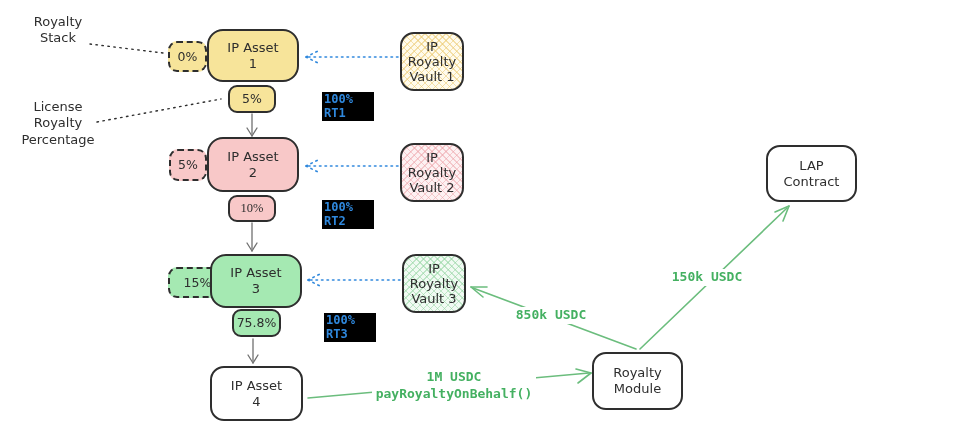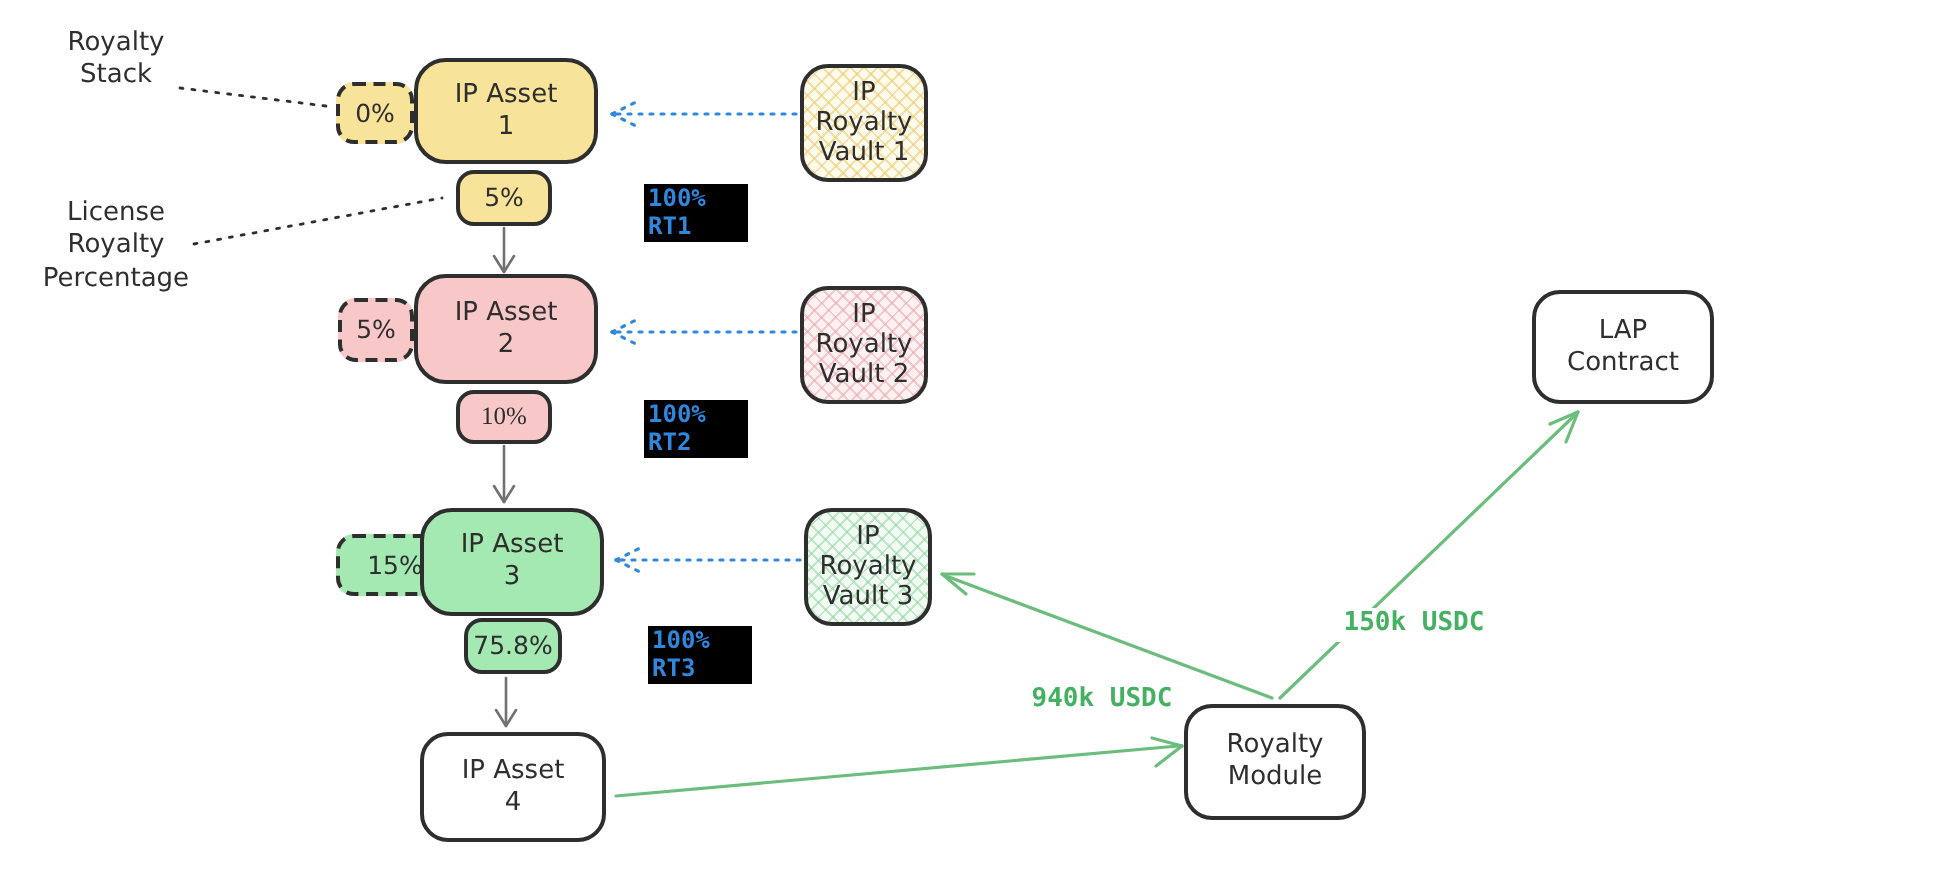--- a/index.html
+++ b/index.html
@@ -45,21 +45,21 @@
     font-size:13px; line-height:1.25; color:#2e2e2e;
   }
   .rtlabel {
     position:absolute; z-index:2; white-space:pre-line;
     font-family:"DejaVu Sans Mono", monospace; font-weight:bold;
     font-size:12px; line-height:1.2; color:#2f88dd; background:#000000; padding:0 2px;margin-top:48px;
   }
   .flowlabel {
     position:absolute; z-index:2; text-align:center; white-space:pre-line;
     font-family:"DejaVu Sans Mono", monospace; font-weight:bold;
-    font-size:13px; line-height:1.3; color:#44b061; background:#ffffff; padding:0 2px;margin-top:35px;
+    font-size:13px; line-height:1.3; color:#44b061; background:#ffffff; padding:0 2px;
   }
 </style>
 </head>
 <body>
 
 <div id="canvas">
 
   <svg id="wires" width="972" height="440" viewBox="0 0 972 440" fill="none" stroke-linecap="round" stroke-linejoin="round">
 
     <g stroke="#2e2e2e" stroke-width="1.4" stroke-dasharray="1.5 4.5">
@@ -157,16 +157,18 @@
   <div class="rtlabel" style="left:322px; top:152px; width:52px;">100%
 RT2</div>
   <div class="rtlabel" style="left:324px; top:265px; width:52px;">100%
 RT3</div>
 
   <div class="box plain" style="left:742px; top:145px; width:91px; height:57px;margin-left:24px;">LAP
 Contract</div>
   <div class="box plain" style="left:592px; top:352px; width:91px; height:58px;">Royalty
 Module</div>
 
-  <div class="flowlabel" style="left:508px; top:307px; width:86px;">940k USDC</div>
+  <div class="flowlabel" style="left:372px; top:369px; width:164px;">1M USDC
+payRoyaltyOnBehalf()</div>
+  <div class="flowlabel" style="left:508px; top:307px; width:86px;">850k USDC</div>
   <div class="flowlabel" style="left:664px; top:269px; width:86px;">150k USDC</div>
 
 </div>
 
 </body></html>

